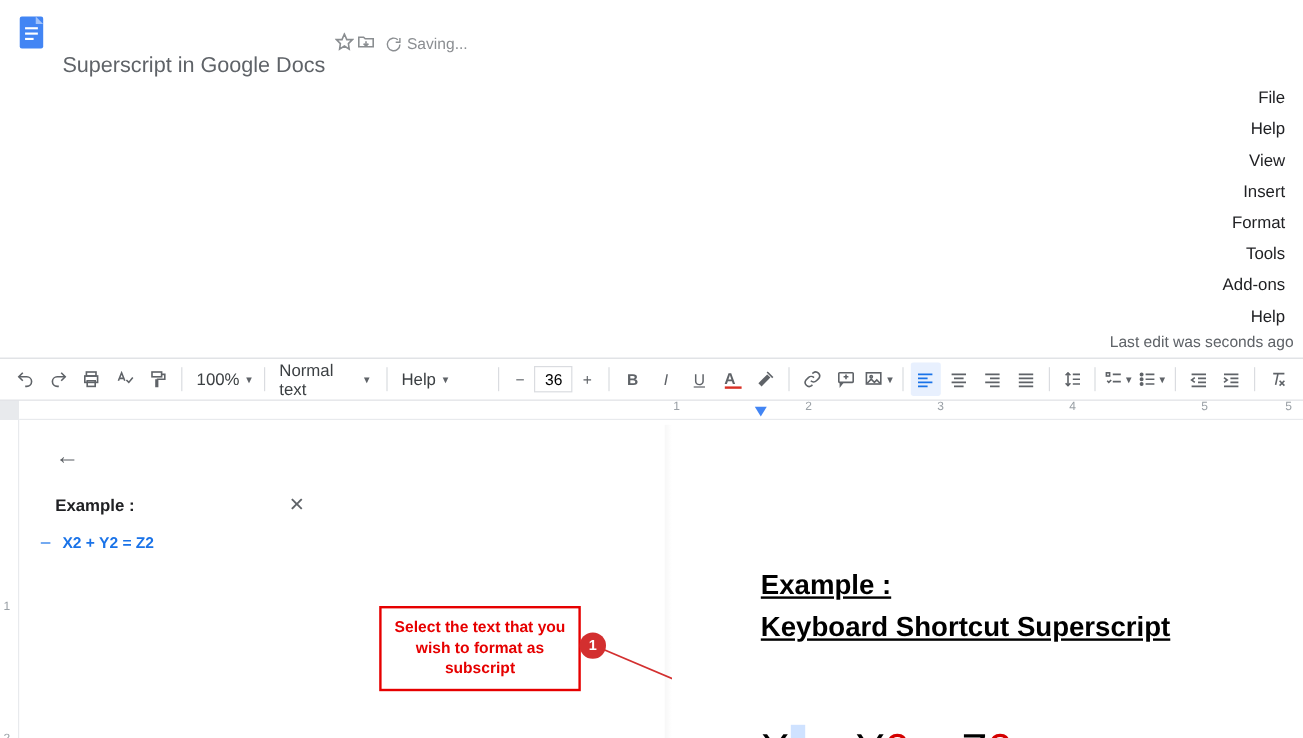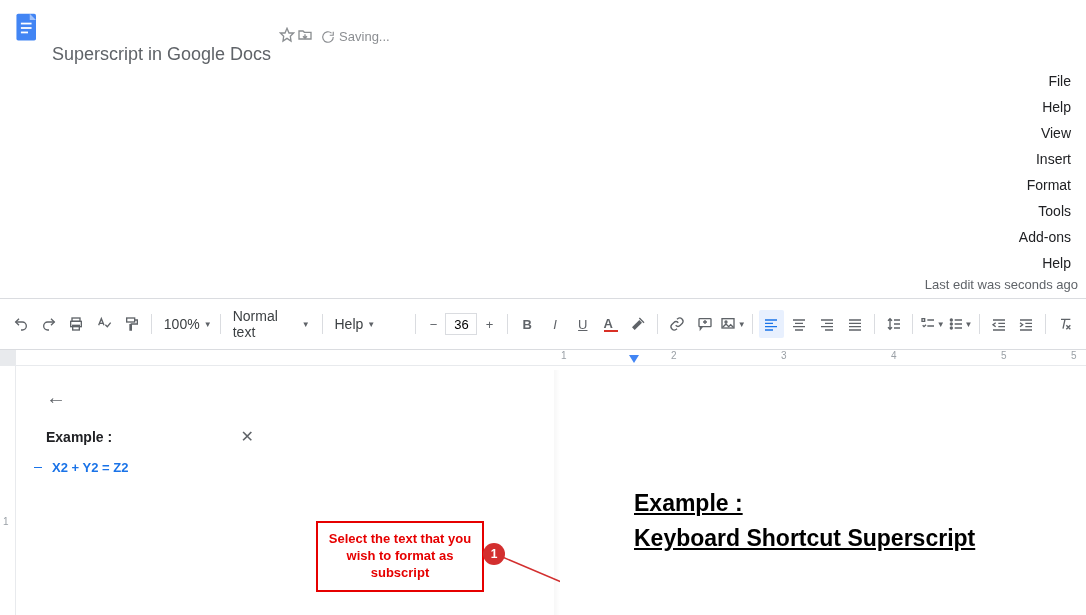--- a/index.html
+++ b/index.html
@@ -9,21 +9,21 @@
 .logo svg { width: 32px; height: 32px; }
 .title-area { flex: 1; }
 .title-row { display: flex; align-items: center; gap: 8px; padding: 2px 0 2px 4px; }
 .doc-title { font-size: 18px; color: #5f6368; margin-top: 36px; }
 .title-icons { display: flex; gap: 2px; align-items: center; color: #5f6368; }
 .title-icons span, .title-icons svg { opacity: .85; }
 .saving { color: #5f6368; font-size: 13px; display: inline-flex; align-items: center; gap: 4px; margin-left: 6px; }
 .menubar { display: flex; gap: 2px; padding: 2px 0 6px 4px; align-items: flex-end; flex-direction: column; }
 .menubar .m { padding: 4px 7px; font-size: 14px; color: #202124; cursor: pointer; }
 .last-edit { color: #5f6368; font-size: 13px; margin-left: 8px; cursor: pointer; }
-.toolbar { border-top: 1px solid #dadce0; border-bottom: 1px solid #dadce0; background: #fff; display: flex; align-items: center; height: 52px; padding: 0 8px; gap: 2px; }
+.toolbar { border-top: 1px solid #dadce0; border-bottom: 1px solid #dadce0; background: #fff; display: flex; align-items: center; height: 36px; padding: 0 8px; gap: 2px; }
 .tbtn { width: 28px; height: 28px; display: inline-flex; align-items: center; justify-content: center; border-radius: 2px; cursor: pointer; color: #5f6368; }
 .tbtn.active { background: #e8f0fe; color: #1a73e8; }
 .sep { width: 1px; height: 20px; background: #dadce0; margin: 0 4px; }
 .zoom, .style-select, .font-select { display: inline-flex; align-items: center; gap: 4px; height: 26px; padding: 0 6px; cursor: pointer; color: #3c4043; font-size: 14px; }
 .zoom { min-width: 54px; }
 .style-select { min-width: 86px; }
 .font-select { min-width: 80px; }
 .dd-arr { font-size: 8px; color: #5f6368; }
 .size-box { display: inline-flex; align-items: center; }
 .size-box .tbtn { width: 24px; }

